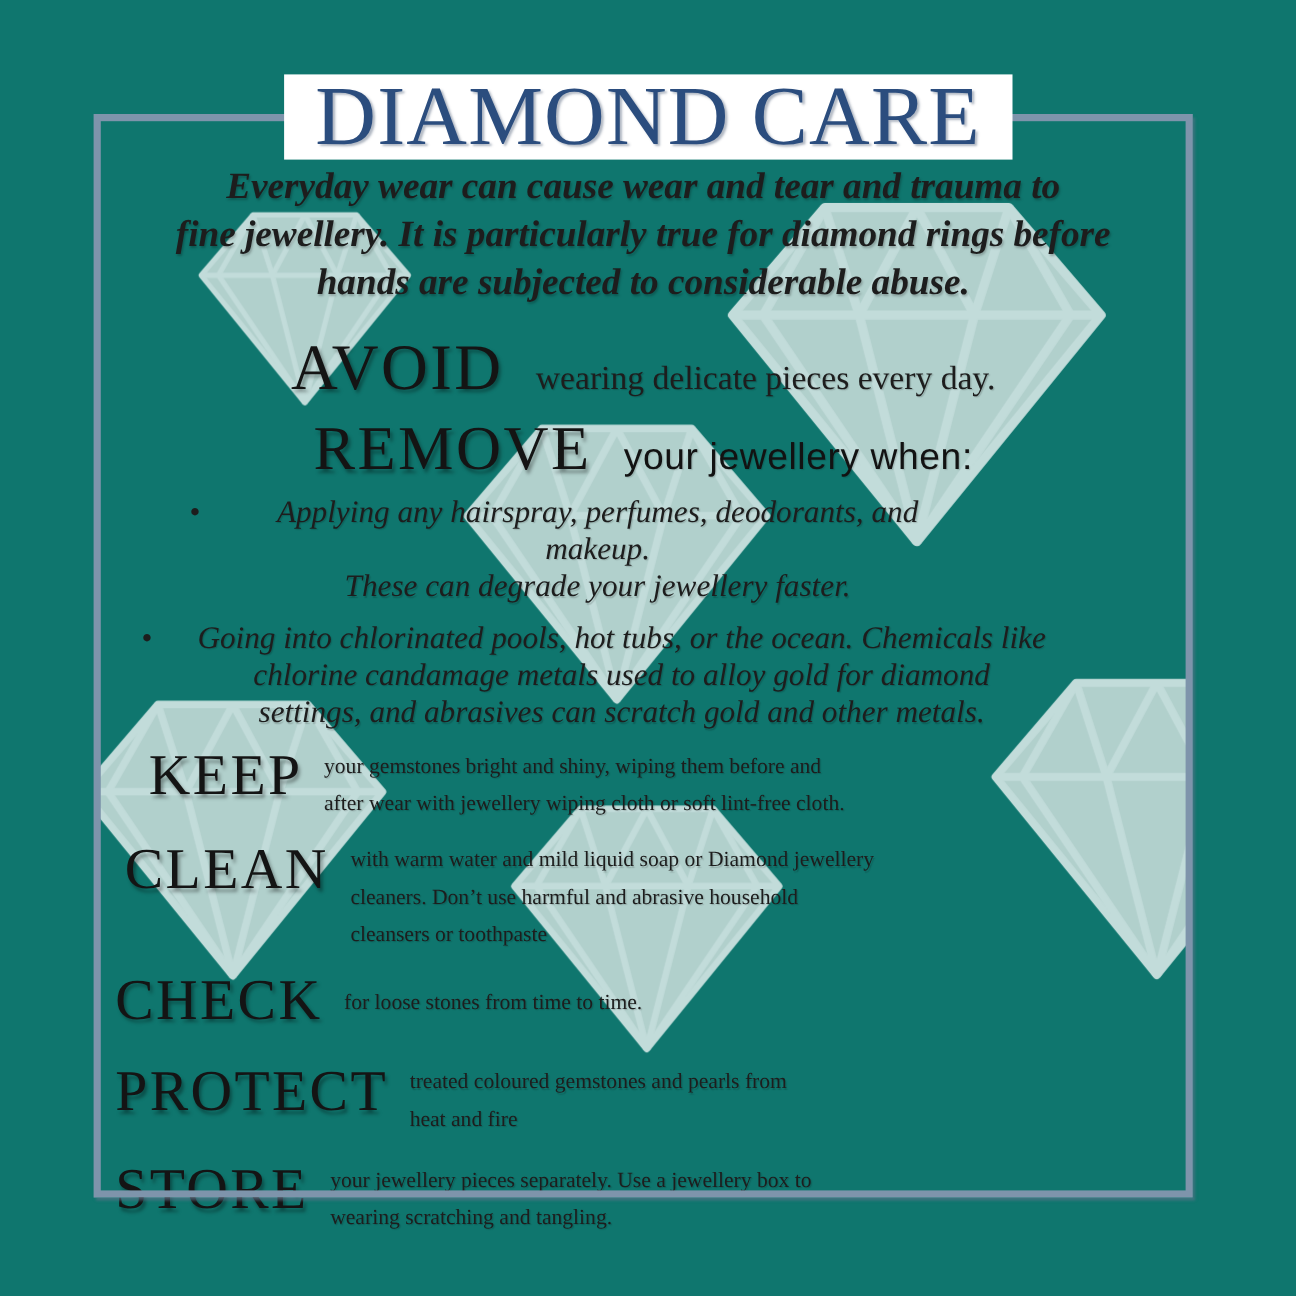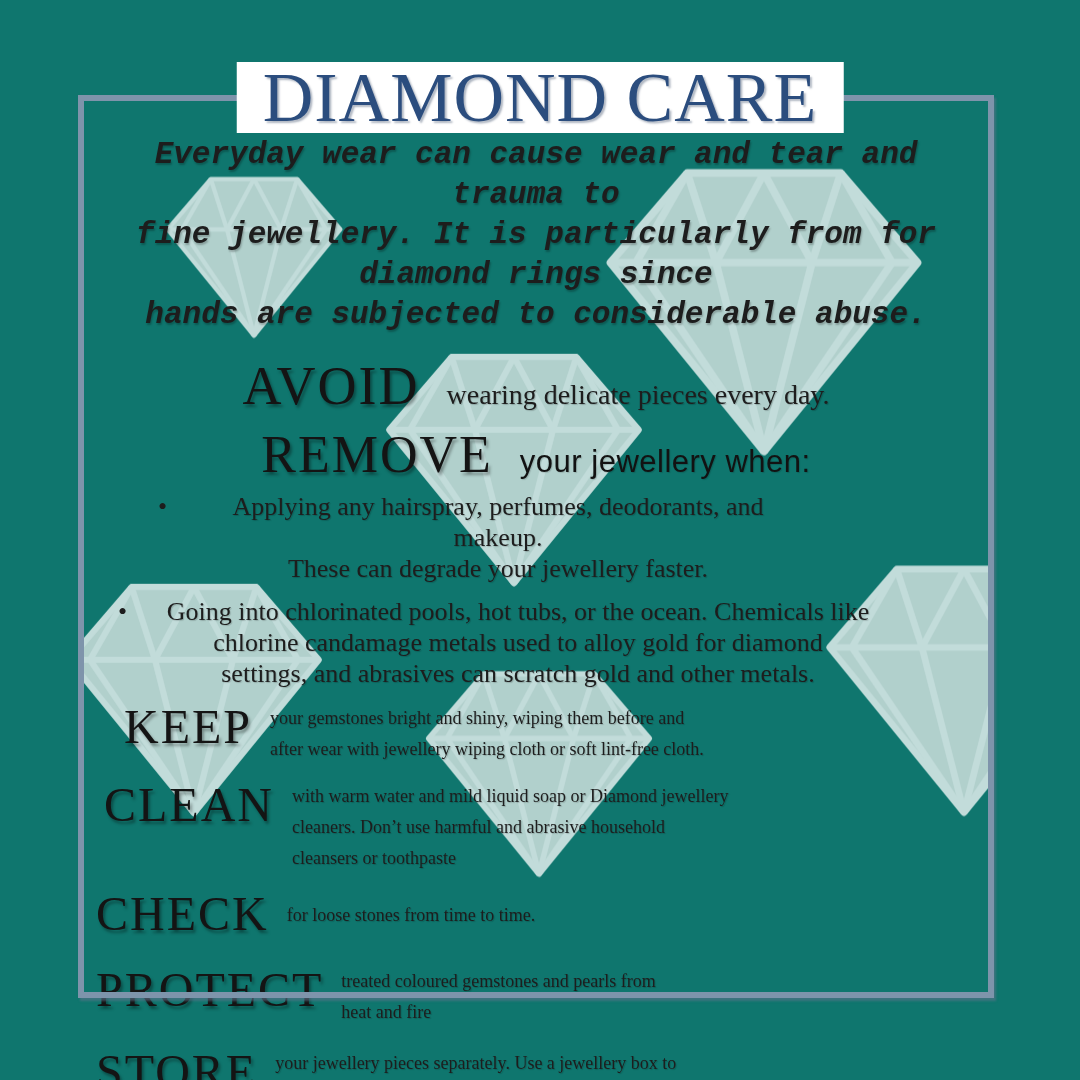--- a/index.html
+++ b/index.html
@@ -15,41 +15,41 @@
   }
   .watermark{position:absolute;left:84px;top:101px;width:904px;height:891px;z-index:0;}
   .page-title{
     position:absolute;top:62px;left:50%;transform:translateX(-50%);
     margin:0;z-index:3;background:#ffffff;padding:0 26px;
     font-size:70px;line-height:1.02;font-weight:400;letter-spacing:1px;white-space:nowrap;
     color:#2b4d7e;text-shadow:2px 2px 2px rgba(30,50,80,0.35);
   }
   .content{position:absolute;left:84px;top:101px;width:904px;height:891px;z-index:1;}
   .intro{margin:34px 10px 0;text-align:center;font-style:italic;font-weight:bold;
-    font-size:31px;line-height:40px;text-shadow:1px 2px 2px rgba(0,0,0,0.25);font-family:Liberation Mono, monospace;}
+    font-size:31px;line-height:40px;text-shadow:1px 2px 2px rgba(0,0,0,0.25);}
   .intro span{display:block;}
   .h-label{
     font-family:"Liberation Serif", serif;letter-spacing:2px;line-height:1;
     text-shadow:2px 3px 3px rgba(0,0,0,0.35);color:#141414;white-space:nowrap;
   }
   .center-row{display:flex;justify-content:center;align-items:baseline;gap:27px;}
   .avoid-row{margin-top:24px;}
   .avoid-row .h-label{font-size:54px;}
   .avoid-row .row-text{font-size:28px;text-shadow:1px 1px 1px rgba(0,0,0,0.2);}
   .remove-row{margin-top:16px;}
   .remove-row .h-label{font-size:52px;}
   .remove-row .row-text-sans{
     font-family:"Liberation Sans", sans-serif;font-size:31px;letter-spacing:0.5px;
     color:#121212;text-shadow:1px 1px 1px rgba(0,0,0,0.15);
   }
   .bullets{margin:10px 0 0;padding:0;list-style:none;}
   .bullet{display:flex;align-items:flex-start;margin-bottom:12px;}
   .bullet .dot{width:40px;font-size:26px;line-height:31px;text-align:left;flex:0 0 40px;}
   .bullet p{flex:1;margin:0;text-align:center;font-size:26px;line-height:31px;
-    text-shadow:1px 1px 1px rgba(0,0,0,0.18);}
+    text-shadow:1px 1px 1px rgba(0,0,0,0.18);font-style:italic;}
   .bullet p span{display:block;}
   .bullet-1{margin-left:74px;width:640px;}
   .bullet-2{margin-left:34px;width:760px;}
   .section{display:flex;align-items:flex-start;gap:18px;padding-left:12px;}
   .section .h-label{font-size:48px;margin-top:0;}
   .section-text{margin:0;font-size:18px;line-height:31px;text-shadow:1px 1px 1px rgba(0,0,0,0.18);}
   .section-text span{display:block;}
   .sec-keep{margin-top:14px;margin-left:28px;}
   .sec-clean{margin-top:16px;padding-left:20px;}
   .sec-check{margin-top:16px;}
@@ -90,21 +90,21 @@
   </svg>
 
   <div class="frame"></div>
 
   <h1 class="page-title">DIAMOND CARE</h1>
 
   <div class="content">
 
     <p class="intro">
       <span>Everyday wear can cause wear and tear and trauma to</span>
-      <span>fine jewellery. It is particularly from for diamond rings since</span>
+      <span>fine jewellery. It is particularly true for diamond rings before</span>
       <span>hands are subjected to considerable abuse.</span>
     </p>
 
     <div class="center-row avoid-row">
       <span class="h-label">AVOID</span>
       <span class="row-text">wearing delicate pieces every day.</span>
     </div>
 
     <div class="center-row remove-row">
       <span class="h-label">REMOVE</span>

